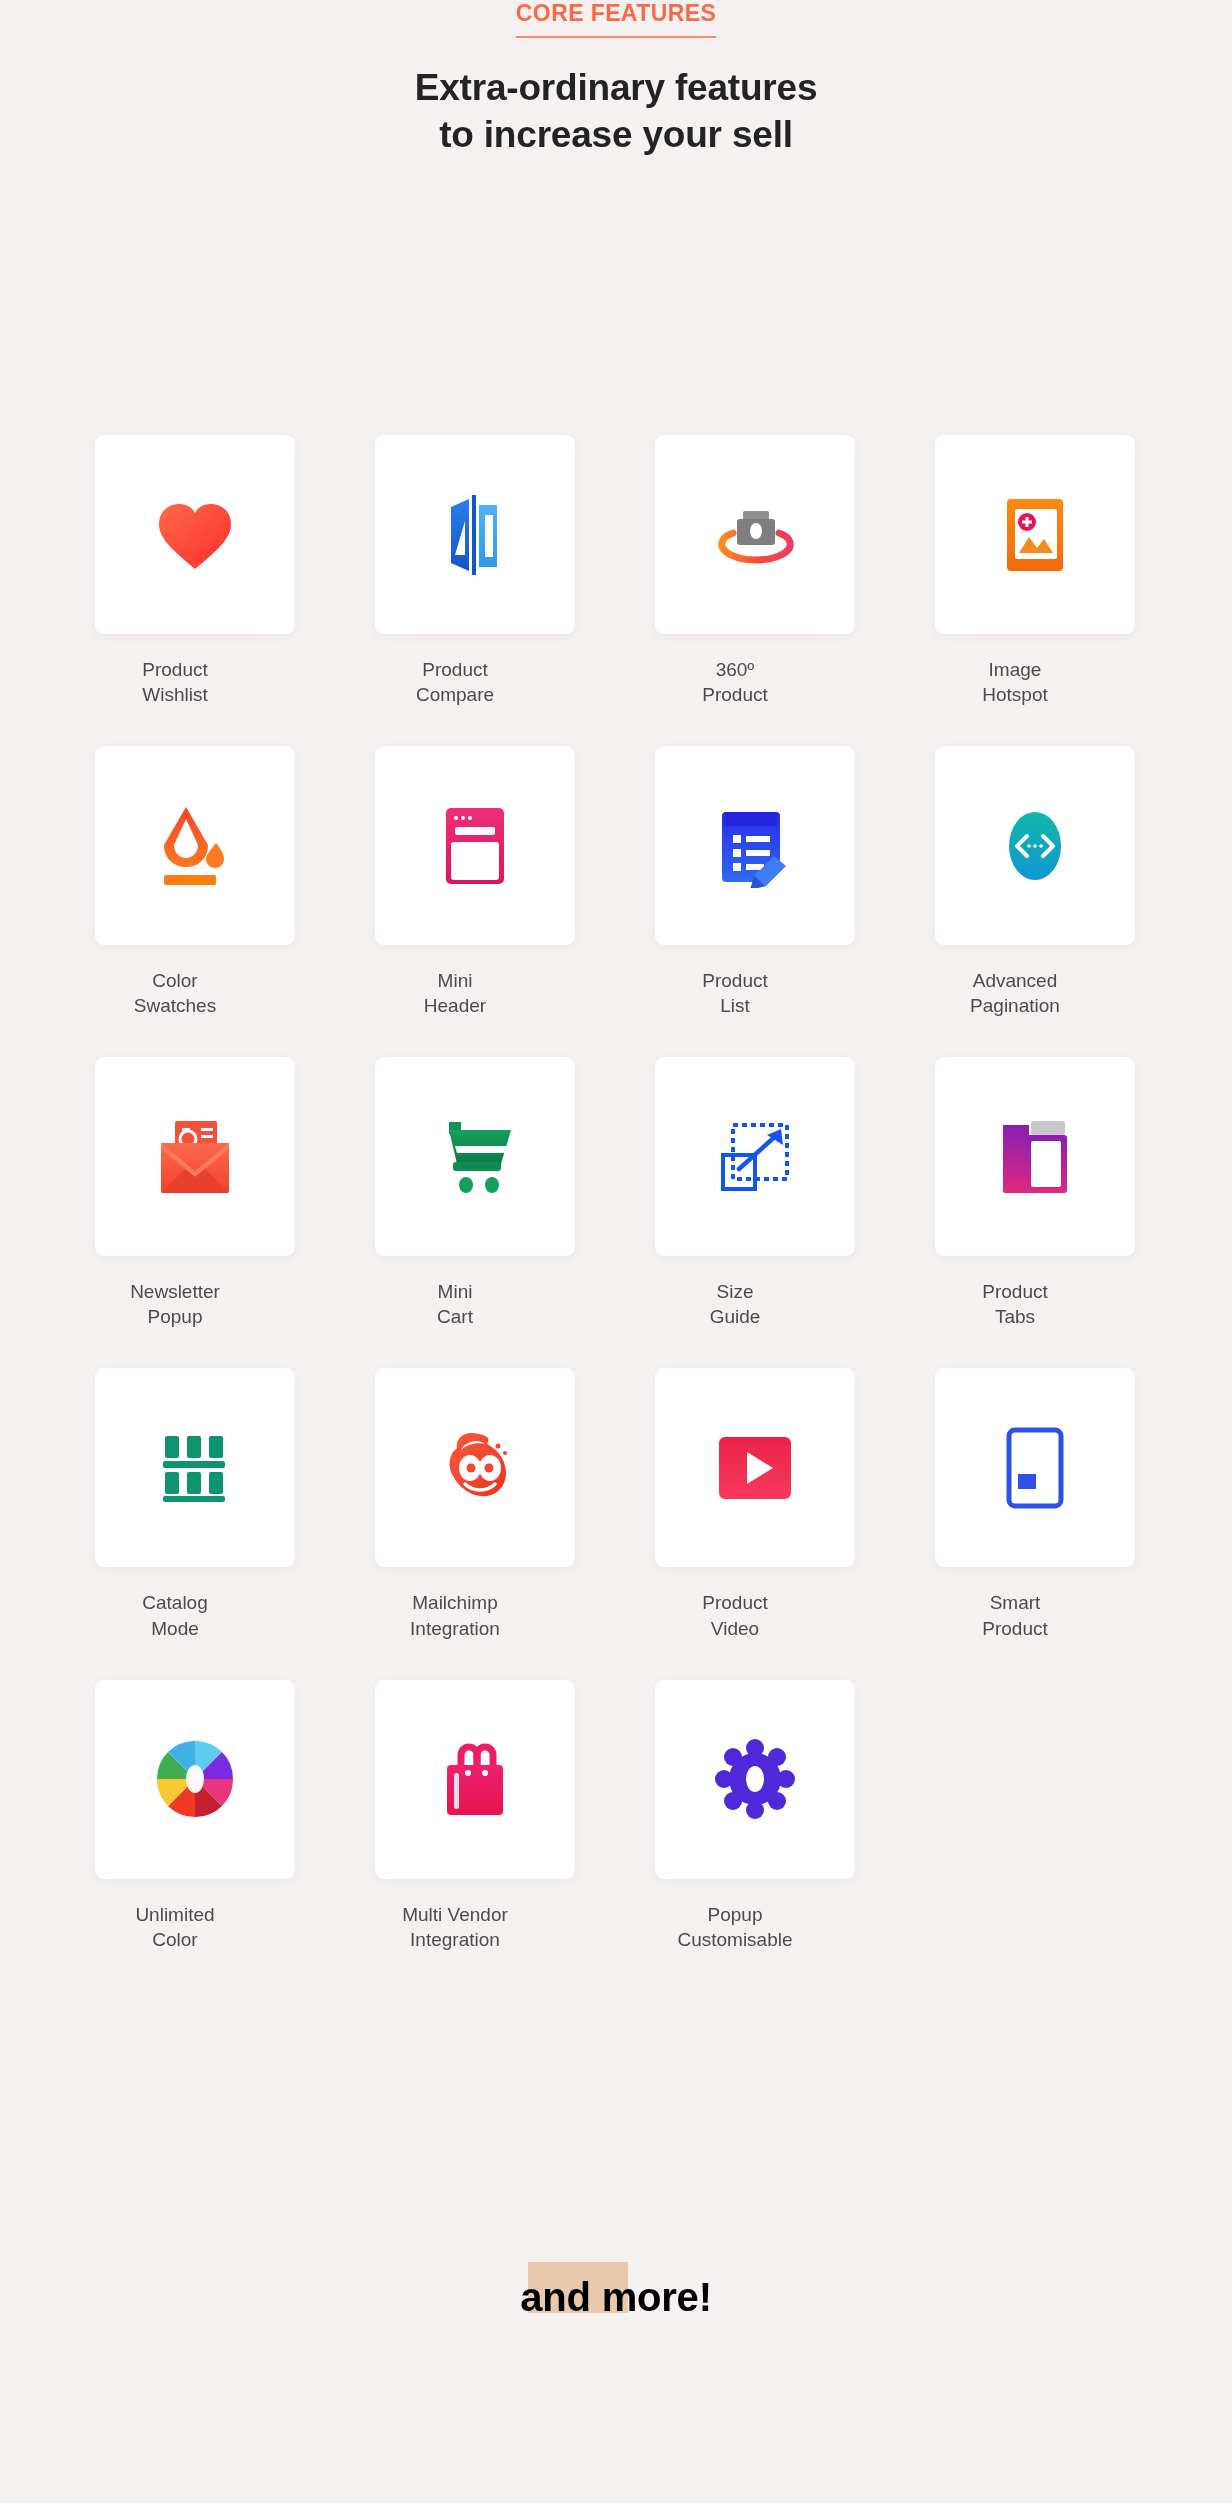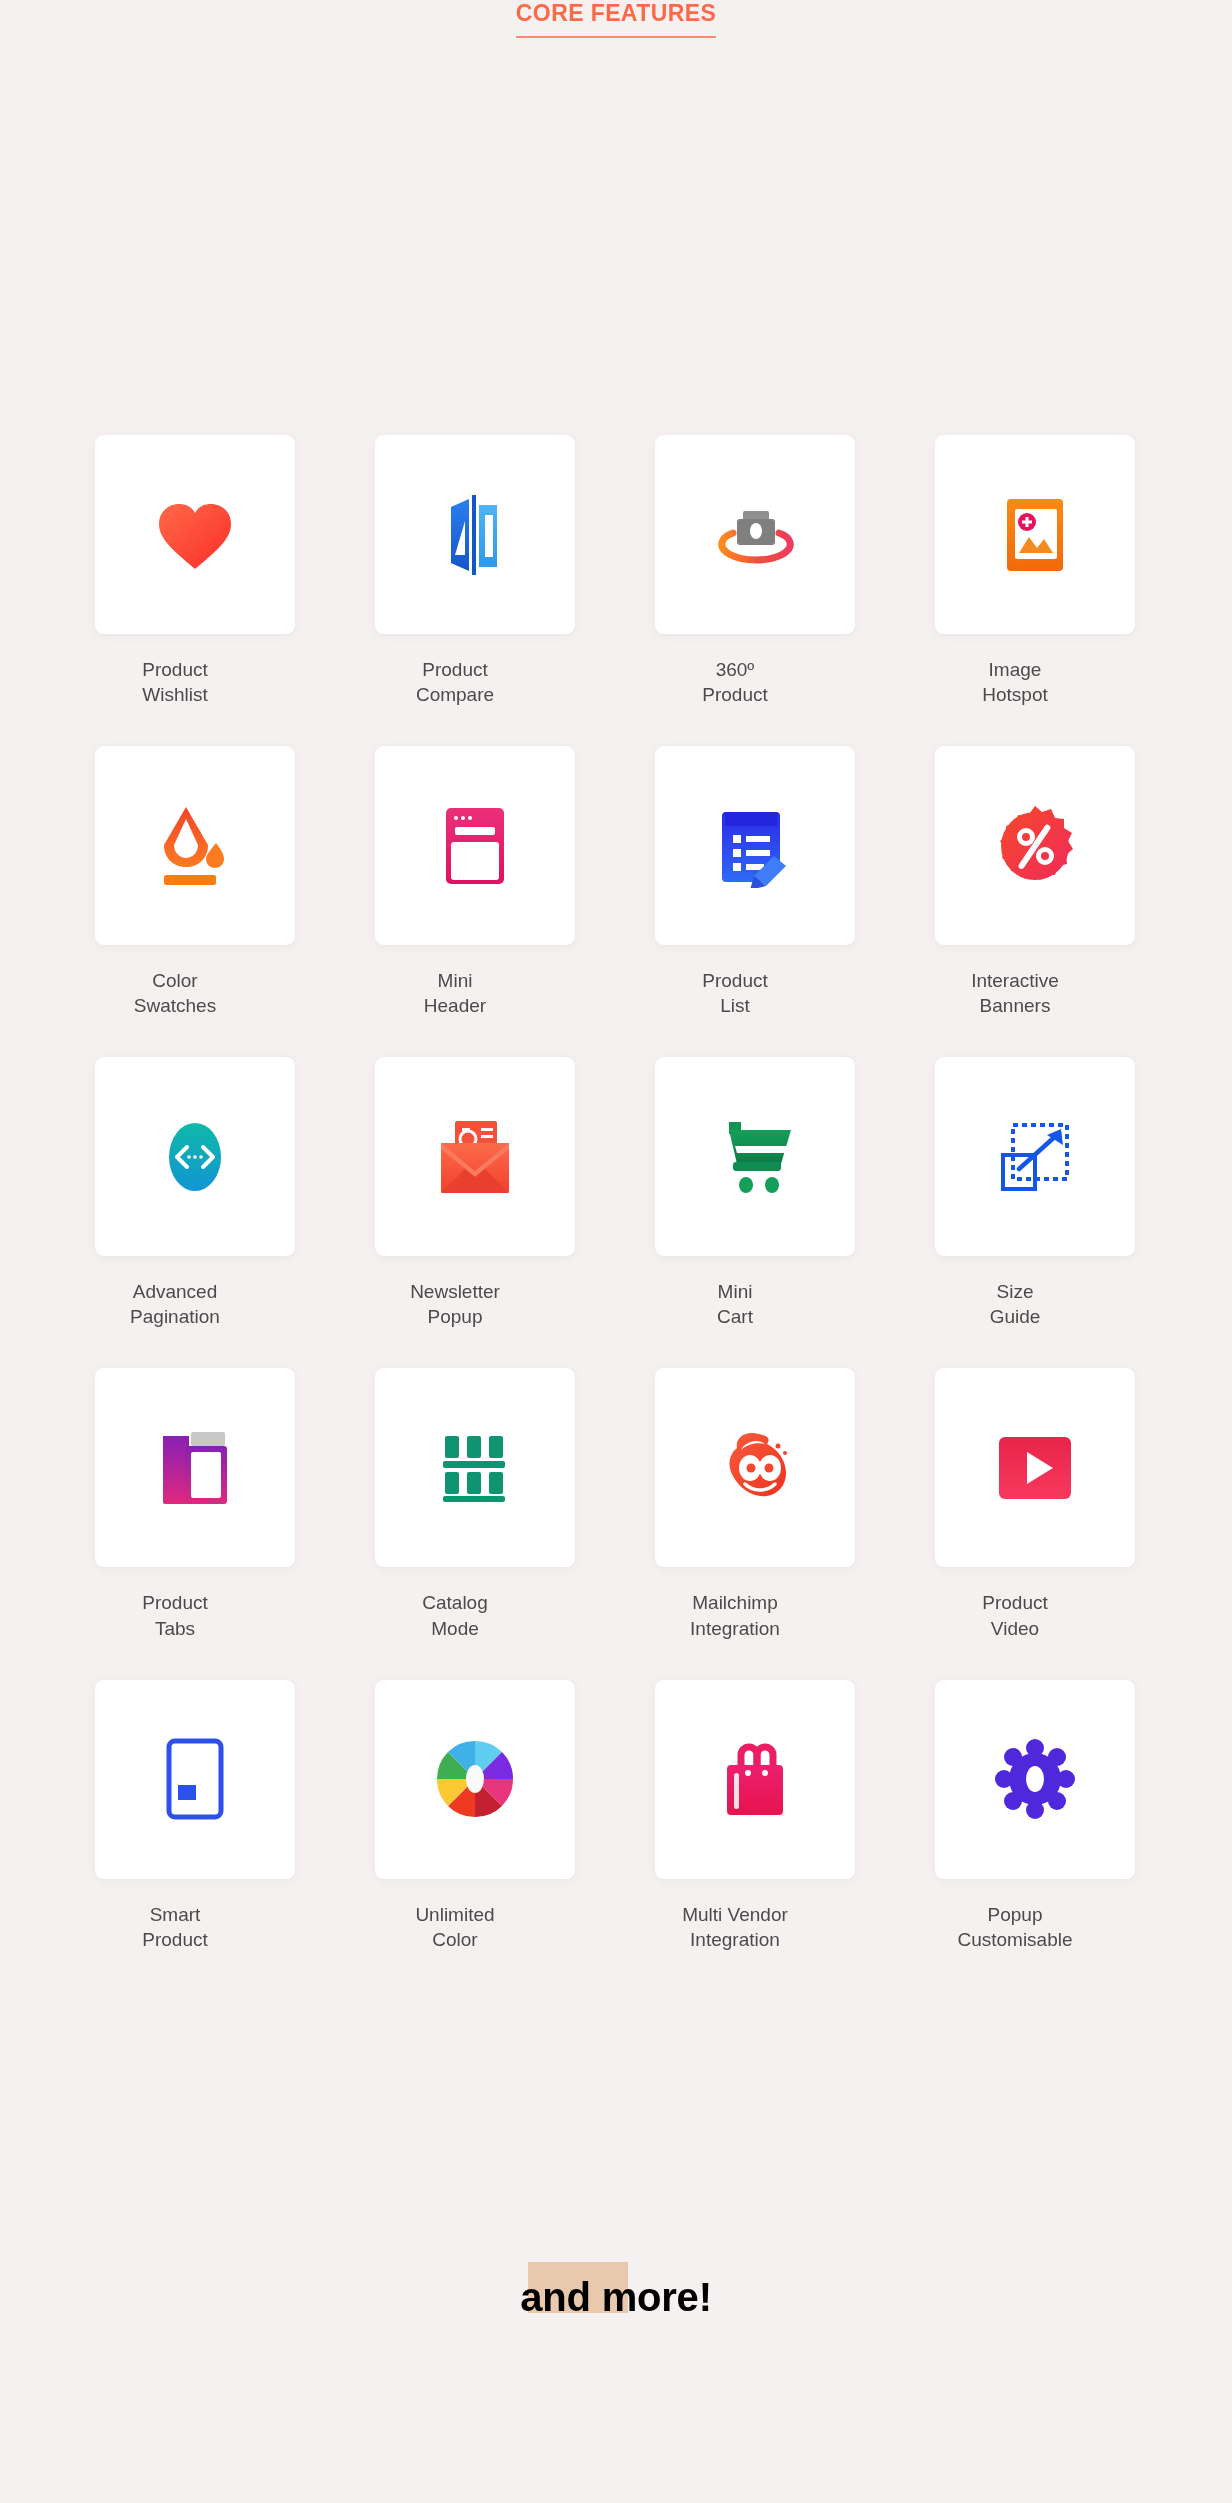--- a/index.html
+++ b/index.html
@@ -103,20 +103,24 @@
     letter-spacing: -0.2px;
   }
 </style>
 </head>
 <body>
 
 <div class="page">
 
   <div class="header">
     <div class="eyebrow">CORE FEATURES</div>
+    <div class="headline">
+      <span>Extra-ordinary features</span><br>
+      <span>to increase your sell</span>
+    </div>
   </div>
 
   <div class="grid" id="grid">
       <div class="cell">
         <div class="card">
           <span>
             <svg width="84" height="84" viewBox="0 0 84 84">
               <defs>
                 <linearGradient id="gH" x1="0" y1="0" x2="1" y2="1">
                   <stop offset="0" stop-color="#ff6a4a"></stop>
@@ -258,41 +262,20 @@
               <rect x="30" y="46" width="24" height="6" fill="#ffffff"></rect>
               <rect x="17" y="59" width="8" height="8" fill="#ffffff"></rect>
               <rect x="30" y="60" width="18" height="6" fill="#ffffff"></rect>
               <path fill="#3f7df7" d="M58 52 l12 10 l-20 20 l-12 -10Z"></path>
               <path fill="#2a52d8" d="M38 72 l12 10 l-16 4Z"></path>
             </svg>
           </span>
         </div>
         <div class="label">Product
 List</div>
-      </div>
-      <div class="cell">
-        <div class="card">
-          <span>
-            <svg width="84" height="84" viewBox="0 0 84 84">
-              <defs>
-                <linearGradient id="gPC" x1="0" y1="0" x2="1" y2="1">
-                  <stop offset="0" stop-color="#f4482c"></stop>
-                  <stop offset="1" stop-color="#f12b59"></stop>
-                </linearGradient>
-              </defs>
-              <path id="star" fill="url(#gPC)" d="M42 2 l7 6 l9 -3 l4 9 l9 1 l0 9 l8 5 l-4 8 l5 8 l-7 6 l1 9 l-9 2 l-3 9 l-9 -2 l-6 7 l-7 -5 l-8 4 l-5 -8 l-9 0 l-1 -9 l-8 -4 l3 -9 l-5 -8 l7 -6 l-1 -9 l9 -2 l3 -9 l9 2Z"></path>
-              <circle cx="42" cy="42" r="34" fill="url(#gPC)"></circle>
-              <circle cx="33" cy="33" r="6.5" fill="none" stroke="#ffffff" stroke-width="5"></circle>
-              <circle cx="52" cy="52" r="6.5" fill="none" stroke="#ffffff" stroke-width="5"></circle>
-              <rect x="39" y="17" width="6" height="52" rx="3" fill="#ffffff" transform="rotate(34 42 42)"></rect>
-            </svg>
-          </span>
-        </div>
-        <div class="label">Interactive
-Banners</div>
       </div>
       <div class="cell">
         <div class="card">
           <span>
             <svg width="72" height="80" viewBox="0 0 72 80">
               <defs>
                 <linearGradient id="gPG" x1="0" y1="0" x2="0" y2="1">
                   <stop offset="0" stop-color="#0fb9a8"></stop>
                   <stop offset="1" stop-color="#1295d4"></stop>
                 </linearGradient>

